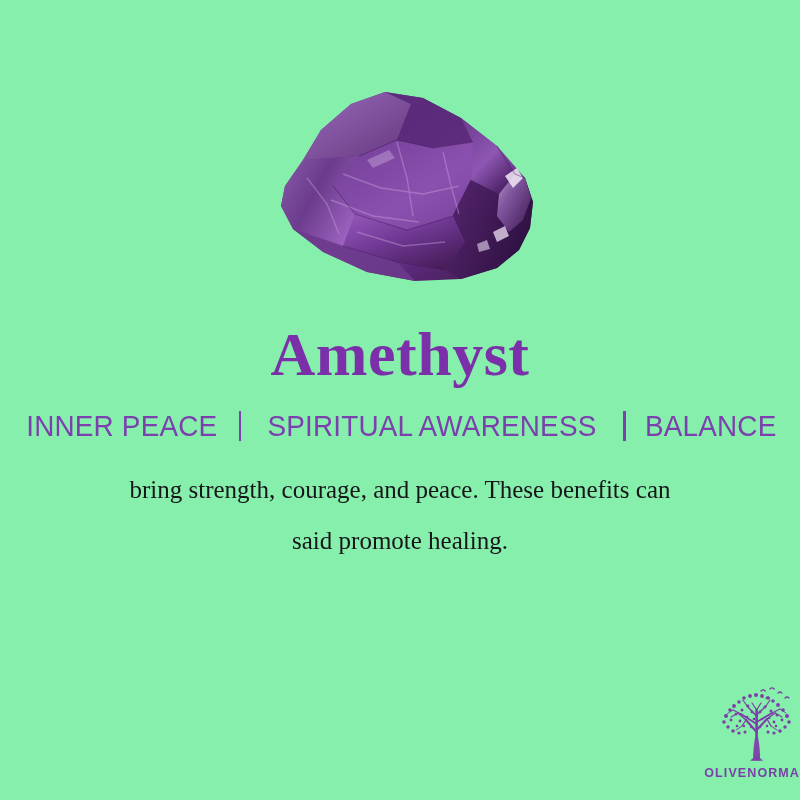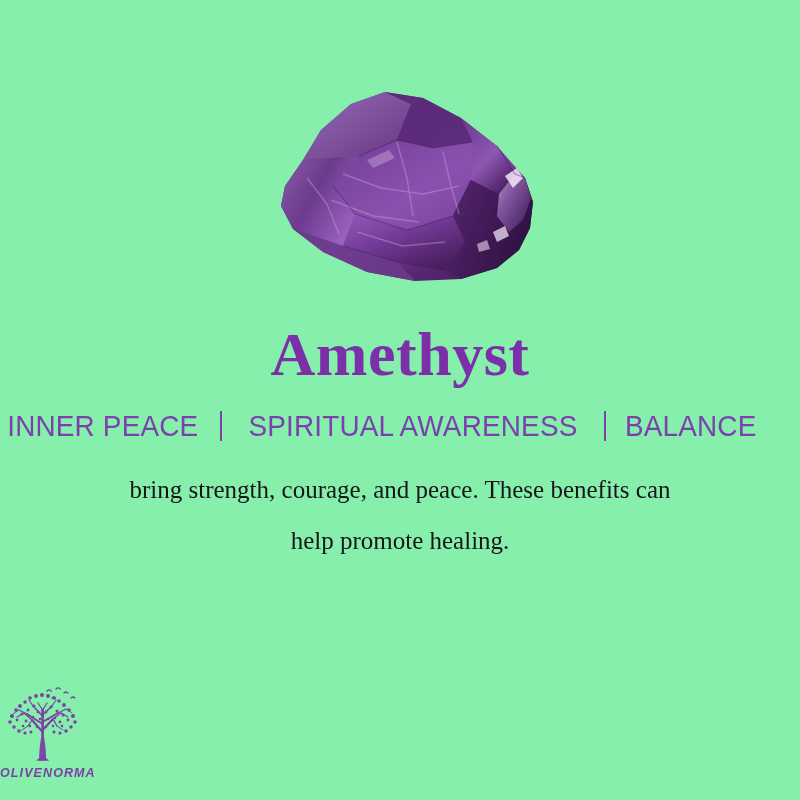--- a/index.html
+++ b/index.html
@@ -57,21 +57,21 @@
     display: flex;
     align-items: center;
     justify-content: center;
     width: 100%;
   }
 
   
   .keywords {
     display: flex;
     align-items: center;
-    justify-content: flex-start;
+    justify-content: center;
     gap: 0px;
     width: 100%;
     margin-top: 18px;
     height: 36px;
   }
   .kw {
     font-family: "Liberation Sans", sans-serif;
     font-size: 30px;
     font-weight: 400;
     color: #7B40AD;
@@ -105,22 +105,21 @@
   }
 
   
   .logo-block {
     position: absolute;
     left: 0;
     right: 0;
     top: 686px;
     display: flex;
     flex-direction: column;
-    align-items: flex-start;
-    font-style: italic;
+    align-items: flex-end;
   }
   .logo-tree {
     display: block;
     width: 86px;
     height: 78px;
   }
   .logo-text {
     margin-top: 2px;
     font-family: "Liberation Sans", sans-serif;
     font-size: 12.5px;
@@ -223,21 +222,21 @@
   <div class="keywords">
     <span class="kw">INNER PEACE</span>
     <span class="kw-sep"></span>
     <span class="kw">SPIRITUAL AWARENESS</span>
     <span class="kw-sep"></span>
     <span class="kw">BALANCE</span>
   </div>
 
   <p class="desc">
     <span class="desc-line">bring strength, courage, and peace. These benefits can</span>
-    <span class="desc-line">help promote healing.</span>
+    <span class="desc-line">said promote healing.</span>
   </p>
 
   <div class="logo-block">
     <svg class="logo-tree" viewBox="0 0 86 78" xmlns="http://www.w3.org/2000/svg">
       <g fill="#7B3FA8">
 
         <path d="M41.2 74.5 L39.2 74.5 C39.0 68 39.6 60 41.0 52 L44.2 52 C45.6 60 46.2 68 46.0 74.5 L44.0 74.5 Z" opacity="0.95"></path>
         <path d="M36 74.8 C38.5 72.2 41 70.6 42.6 70.6 C44.2 70.6 46.7 72.2 49.2 74.8 Z" opacity="0.9"></path>
 
         <g stroke="#7B3FA8" fill="none" stroke-linecap="round">

